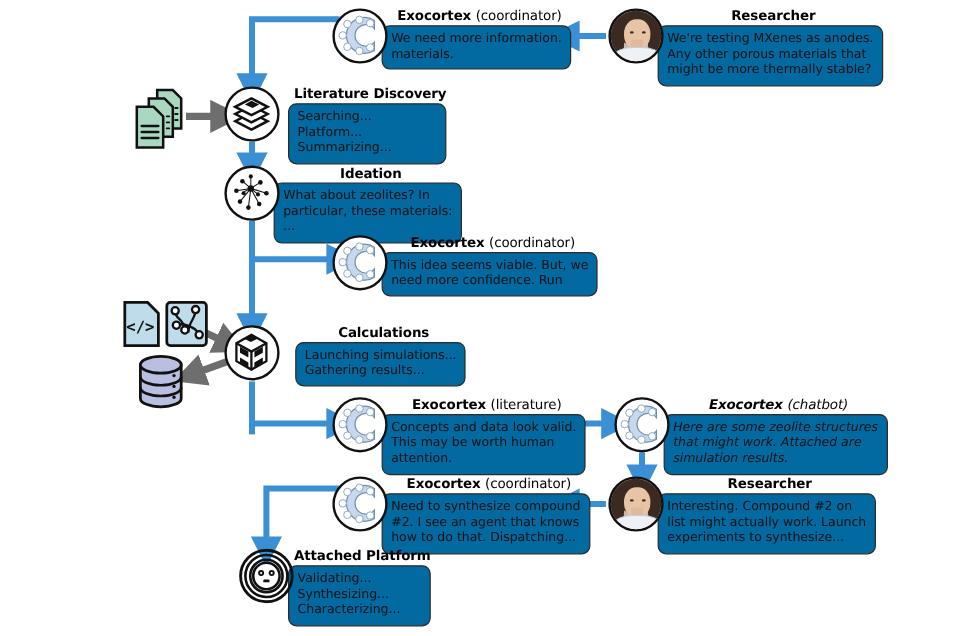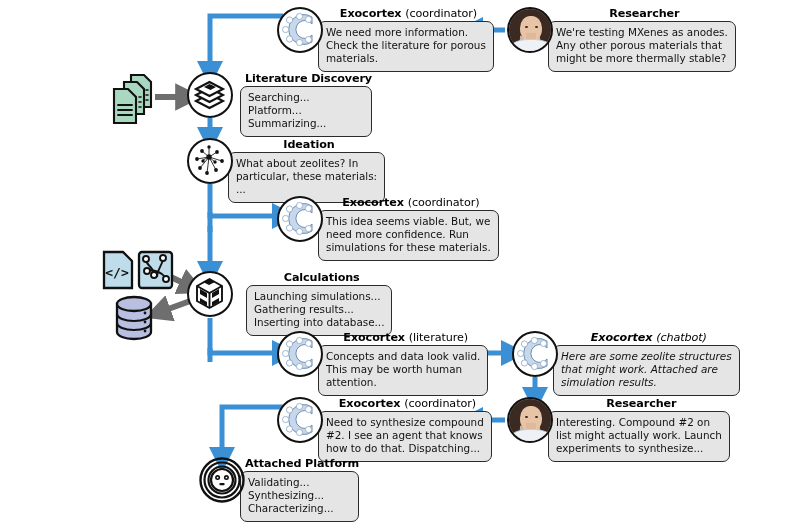--- a/index.html
+++ b/index.html
@@ -35,21 +35,21 @@
     letter-spacing: -0.1px;
     text-align: center;
   }
   .node-title .role {
     font-weight: normal;
   }
   .bubble {
     margin-top: 1px;
     border: 1.3px solid #2b2b2b;
     border-radius: 7px;
-    background: #e5e5e5;
+    background: #0369a1;
     padding: 4px 7px 5px 7px;
     font-size: 10.4px;
     line-height: 13.2px;
     color: #111;
   }
   .bubble div { white-space: nowrap; }
 
   
   .avatar {
     position:absolute; left:0; top:0;
@@ -245,21 +245,20 @@
           <circle cx="20.5" cy="33.5" r="3.1"></circle>
             <circle cx="29.5" cy="30.6" r="3.1"></circle>
           <circle cx="29.5" cy="10.4" r="3.1"></circle>
         </g>
       </svg>
     </div>
     <div class="node-body" style="left:41px;">
       <div class="node-title"><span>Exocortex</span> <span class="role">(coordinator)</span></div>
       <div class="bubble">
         <div>We need more information.</div>
-        <div>Check the literature for porous</div>
         <div>materials.</div>
       </div>
     </div>
   </div>
 
   <div class="node" style="left:507px; top:7px;">
     <div class="avatar">
       <div class="hair"></div>
         <div class="hair2"></div>
         <div class="hair3"></div>
@@ -355,21 +354,20 @@
             <circle cx="29.5" cy="30.6" r="3.1"></circle>
           <circle cx="29.5" cy="10.4" r="3.1"></circle>
         </g>
       </svg>
     </div>
     <div class="node-body" style="left:41px;">
       <div class="node-title"><span>Exocortex</span> <span class="role">(coordinator)</span></div>
       <div class="bubble">
         <div>This idea seems viable. But, we</div>
         <div>need more confidence. Run</div>
-        <div>simulations for these materials.</div>
       </div>
     </div>
   </div>
 
   <div class="node" style="left:187px; top:271px;">
     <div class="circ-icon">
       <svg width="41" height="41" viewBox="0 0 41 41" xmlns="http://www.w3.org/2000/svg">
         <g fill="none" stroke="#111" stroke-width="1.9">
           <path d="M20.5,6 L33,13 L33,28 L20.5,35 L8,28 L8,13 Z"></path>
           <path d="M8,13 L20.5,20 L33,13"></path>
@@ -382,21 +380,20 @@
           <path d="M11,25 l7,4 v4 l-7,-4 z"></path>
           <path d="M23,29 l7,-4 v4 l-7,4 z"></path>
         </g>
       </svg>
     </div>
     <div class="node-body" style="left:59px;">
       <div class="node-title"><span>Calculations</span></div>
       <div class="bubble">
         <div>Launching simulations...</div>
         <div>Gathering results...</div>
-        <div>Inserting into database...</div>
       </div>
     </div>
   </div>
 
   <div class="node" style="left:277px; top:331px;">
     <div class="exo">
       <svg width="41" height="41" viewBox="0 0 41 41" xmlns="http://www.w3.org/2000/svg">
         <circle cx="20.5" cy="20.5" r="19" fill="#fff"></circle>
         <path d="M33,8 A15,15 0 1 0 33,33 L33,26 A9,9 0 1 1 33,15 Z" fill="#C7D8EC" stroke="#6F8DB0" stroke-width="1"></path>
         <g fill="#fff" stroke="#8aa6c4" stroke-width="0.8">

